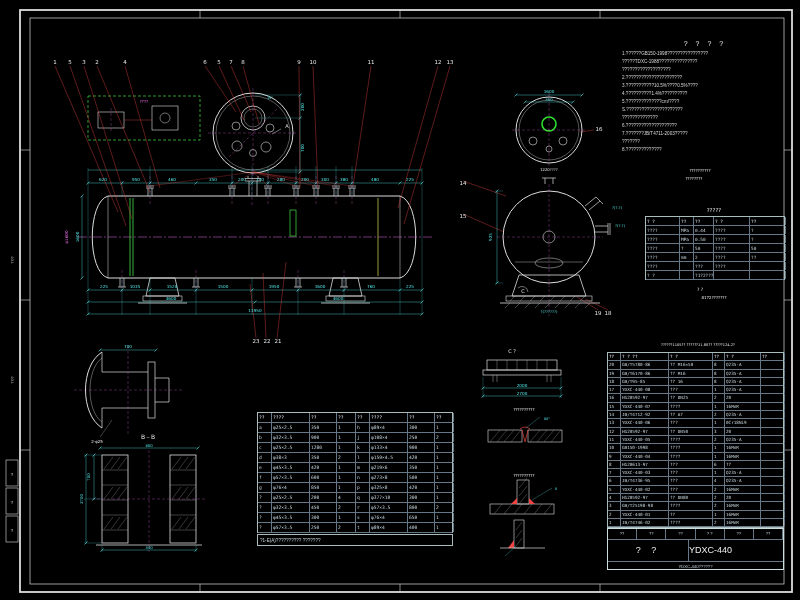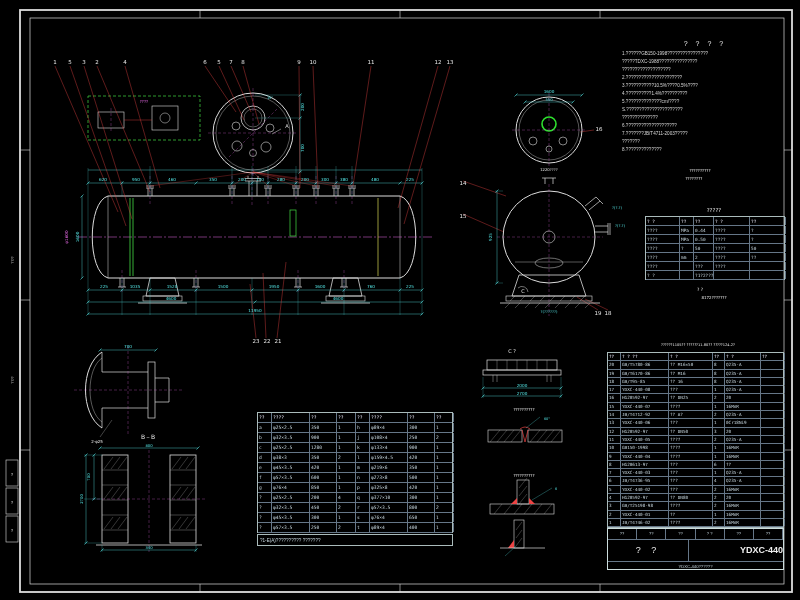--- a/index.html
+++ b/index.html
@@ -31,21 +31,21 @@
   .tbl-pipes .trow{height:10px;} .tbl-pipes .tcell{font-size:4.6px;line-height:10px;}
   .tbl-foot{position:absolute;left:257px;top:534px;width:196px;height:12px;border:1px solid #aabbbb;
             font-size:4.6px;line-height:12px;color:#c8d8e0;padding-left:2px;box-sizing:border-box;
             white-space:nowrap;overflow:hidden;}
   .titleblock{position:absolute;left:607px;top:528px;width:177px;height:42px;border:1px solid #ccdddd;
               box-sizing:border-box;display:flex;flex-direction:column;background:#000;}
   .tb-top{display:flex;height:10px;border-bottom:0.5px solid #667788;}
   .tb-s{flex:1;border-right:0.5px solid #667788;font-size:4px;line-height:10px;color:#c8d8e0;text-align:center;overflow:hidden;}
   .tb-mid{display:flex;flex:1;}
   .tb-name{width:80px;border-right:0.5px solid #667788;font-size:9px;color:#eee;text-align:center;line-height:21px;letter-spacing:4px;}
-  .tb-no{flex:1;font-size:9px;color:#eee;text-align:right;line-height:21px;font-weight:bold;}
+  .tb-no{flex:1;font-size:9px;color:#eee;text-align:left;line-height:21px;}
   .tb-bot{height:9px;border-top:0.5px solid #667788;font-size:4.2px;line-height:9px;color:#c8d8e0;text-align:center;overflow:hidden;}
 </style>
 </head>
 <body>
 
 <div id="canvas">
 
 <svg width="800" height="600" viewBox="0 0 800 600">
 
   <g>

